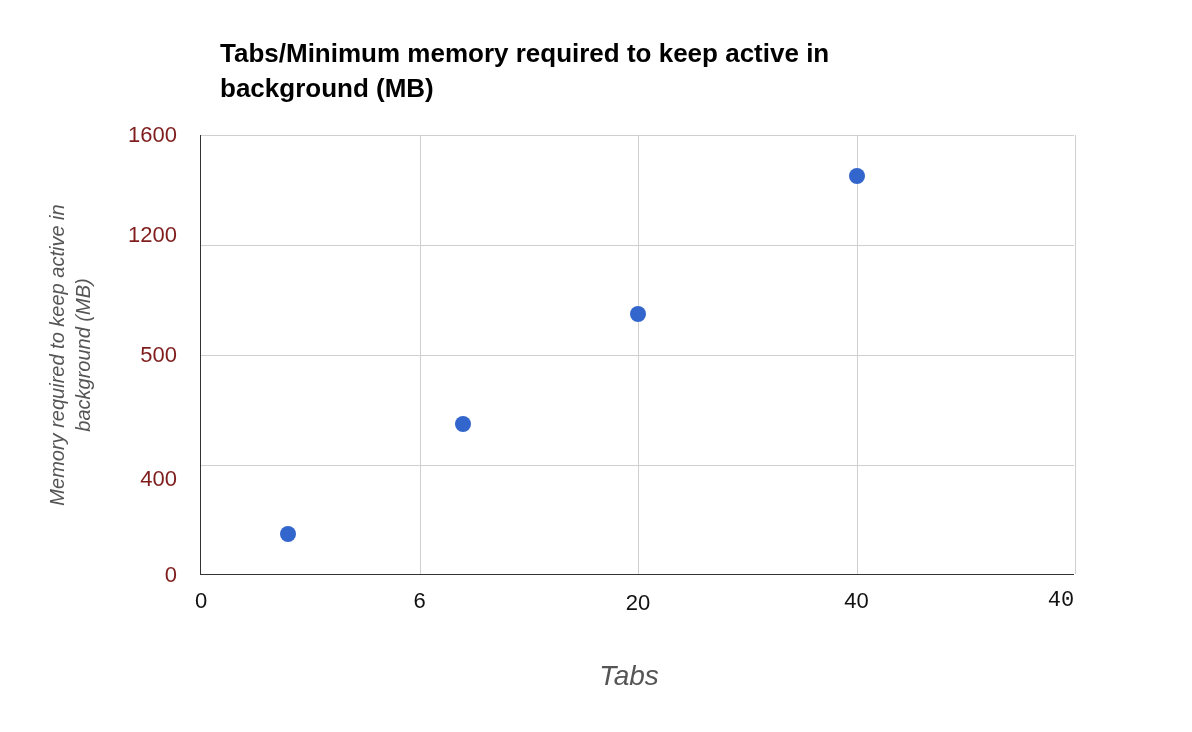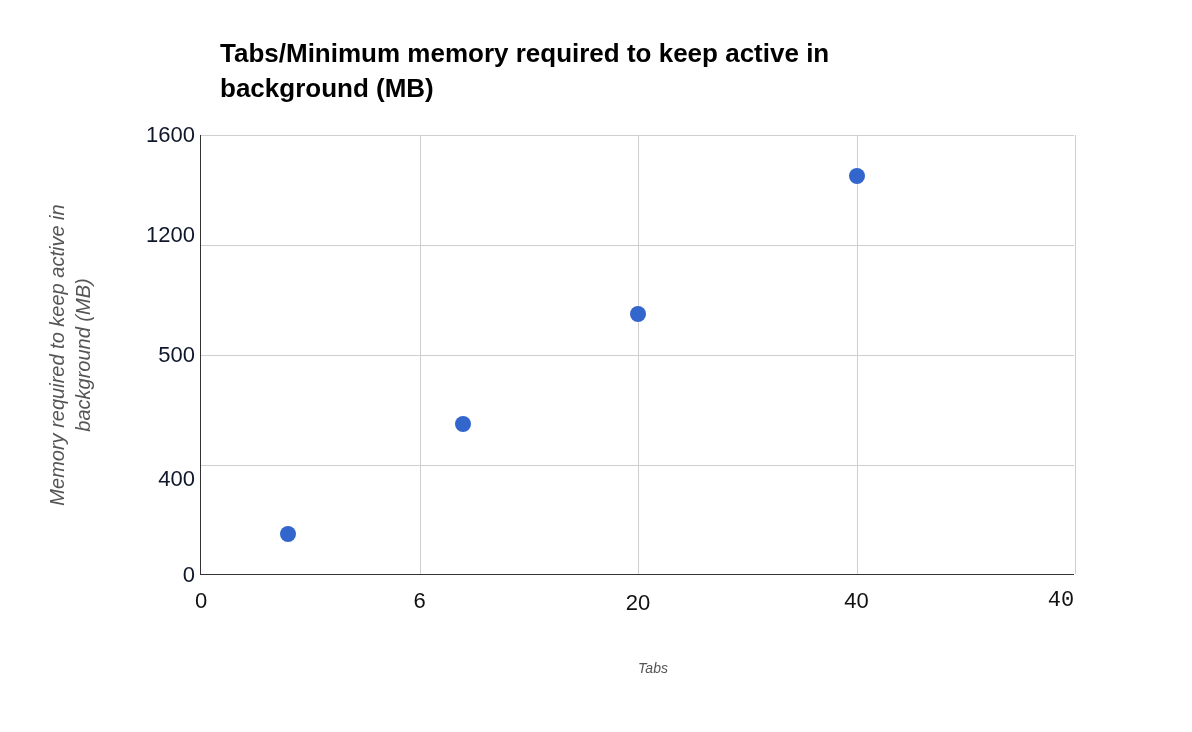--- a/index.html
+++ b/index.html
@@ -41,24 +41,24 @@
   .grid-v, .grid-h {
     position: absolute;
     background: #cfcfcf;
   }
   .grid-v { top: 0; width: 1px; height: 100%; }
   .grid-h { left: 0; height: 1px; width: 100%; }
 
   .tick-y {
     position: absolute;
     right: 100%;
-    margin-right: 6px;
+    margin-right: 24px;
     transform: translateY(-50%);
     font-size: 22px;
-    color: #0f172a;
+    color: #7f1d1d;
     text-align: right;
     white-space: nowrap;
   }
   .tick-x {
     position: absolute;
     top: 100%;
     margin-top: 14px;
     transform: translateX(-50%);
     font-size: 22px;
     color: #111;
@@ -68,25 +68,25 @@
     position: absolute;
     width: 16px;
     height: 16px;
     margin-left: -8px;
     margin-top: -8px;
     border-radius: 50%;
     background: #3366cc;
   }
   .xlabel {
     position: absolute;
-    left: 216px;
+    left: 192px;
     width: 874px;
     top: 660px;
     text-align: center;
-    font-size: 14px;
+    font-size: 28px;
     font-style: italic;
     color: #555;
   }
   .ylabel {
     position: absolute;
     left: 70px;
     top: 355px;
     transform: translate(-50%, -50%) rotate(-90deg);
     transform-origin: center;
     font-size: 20px;

